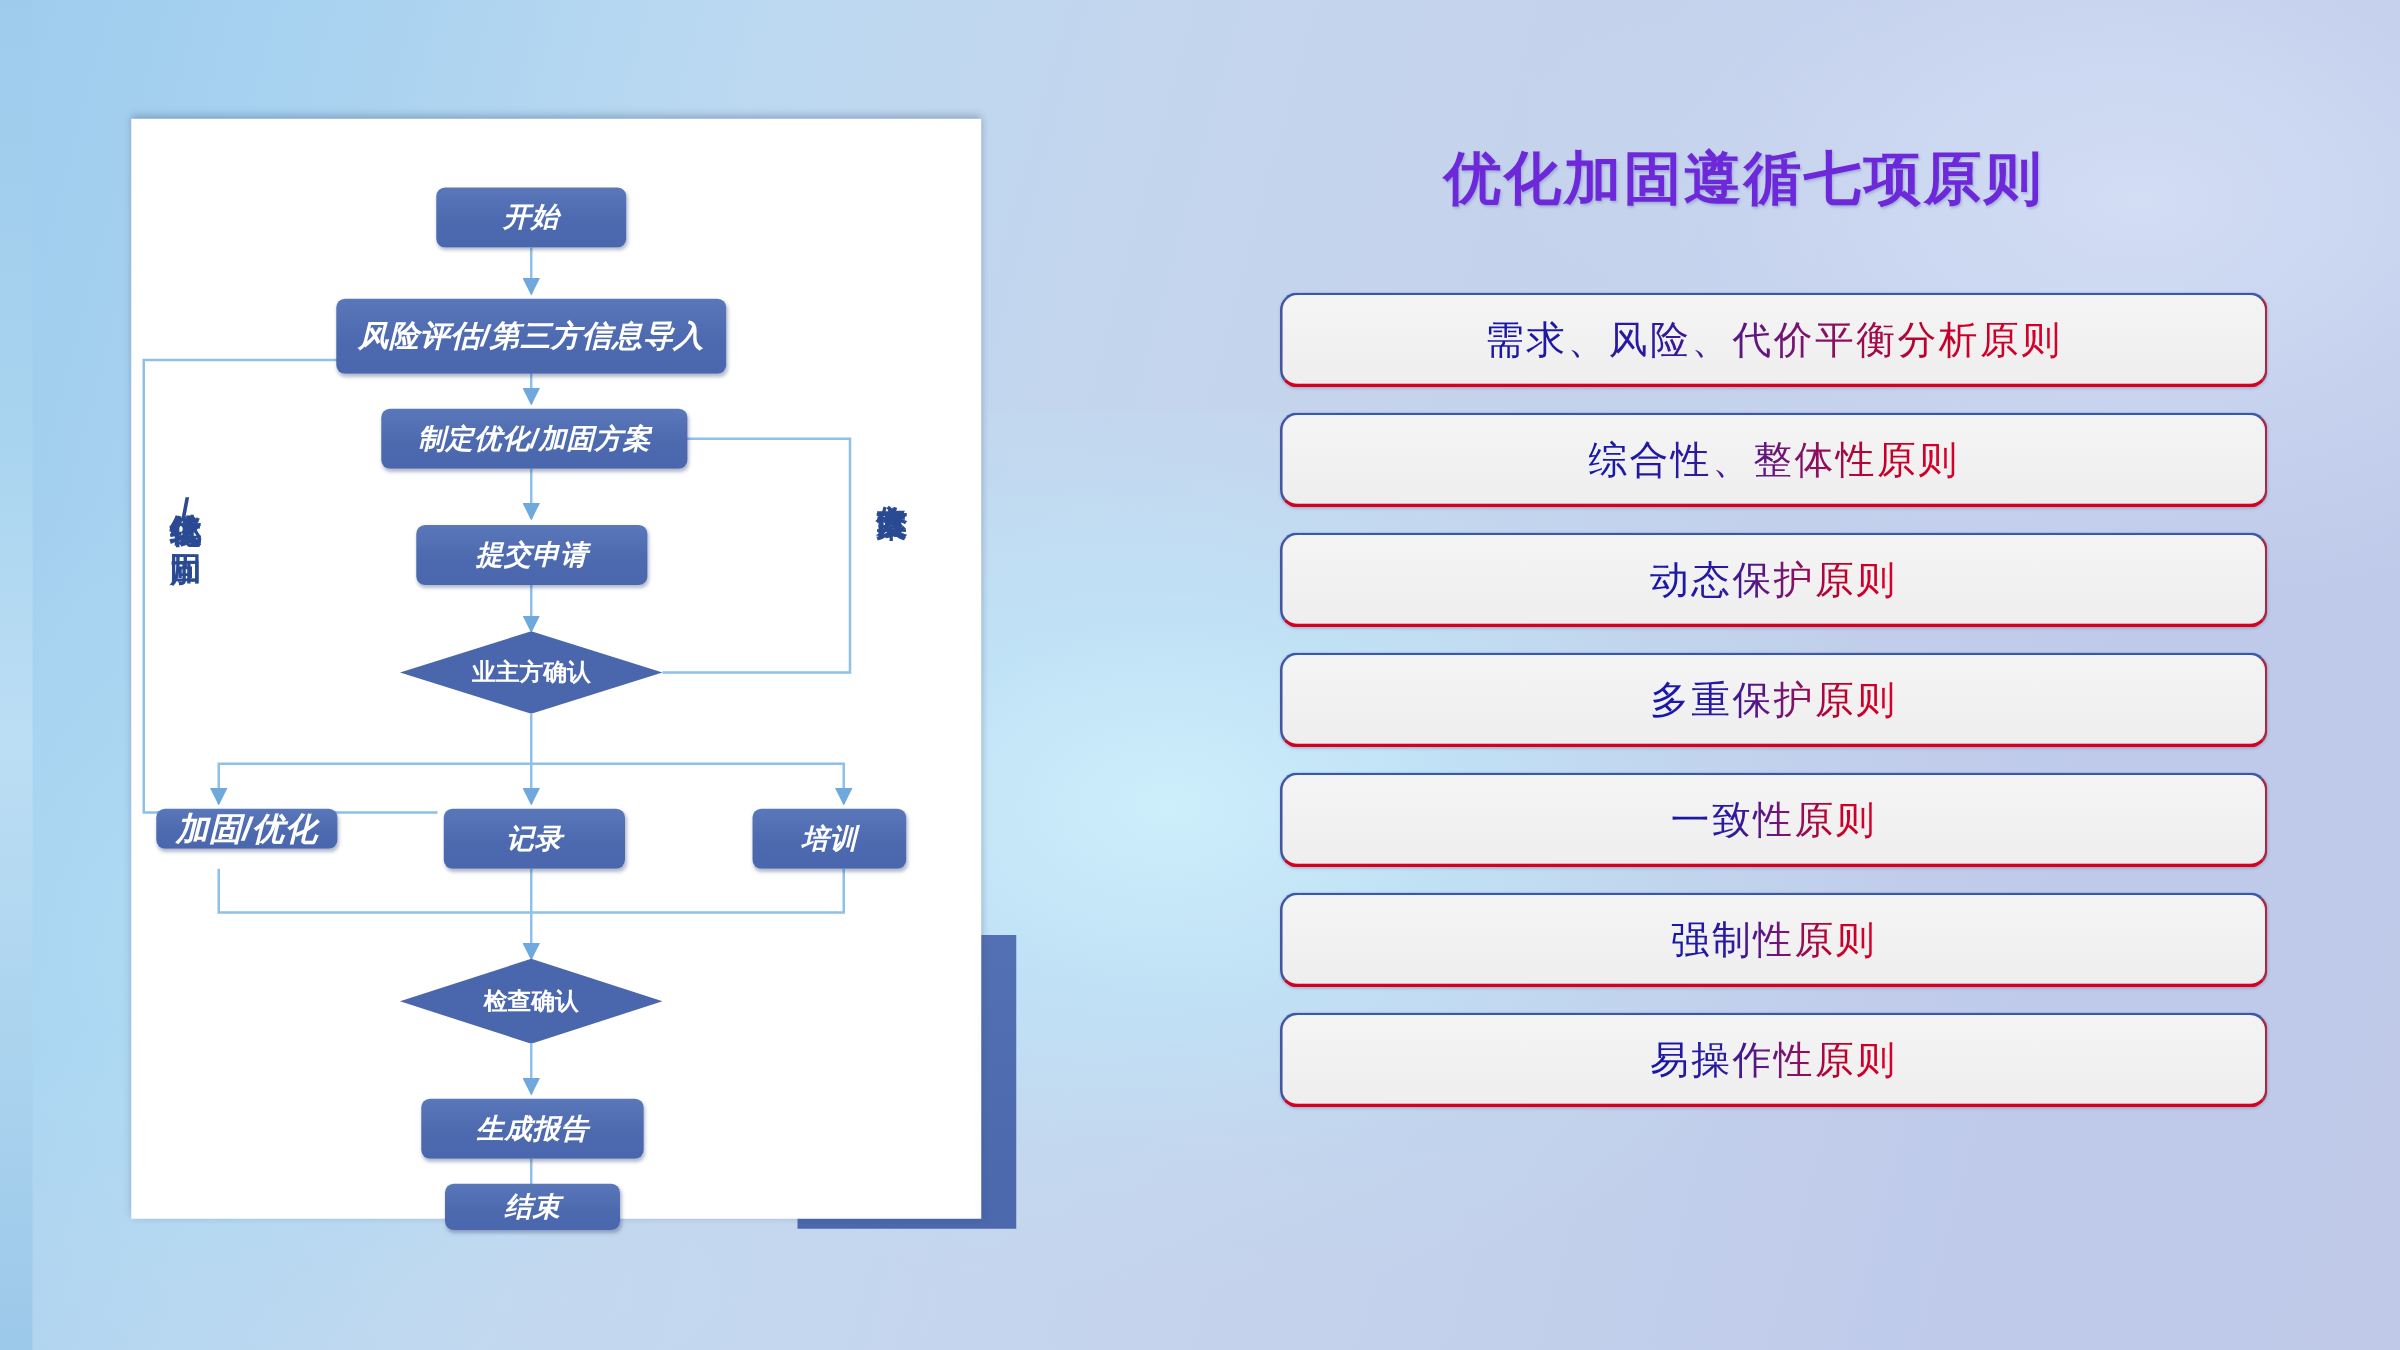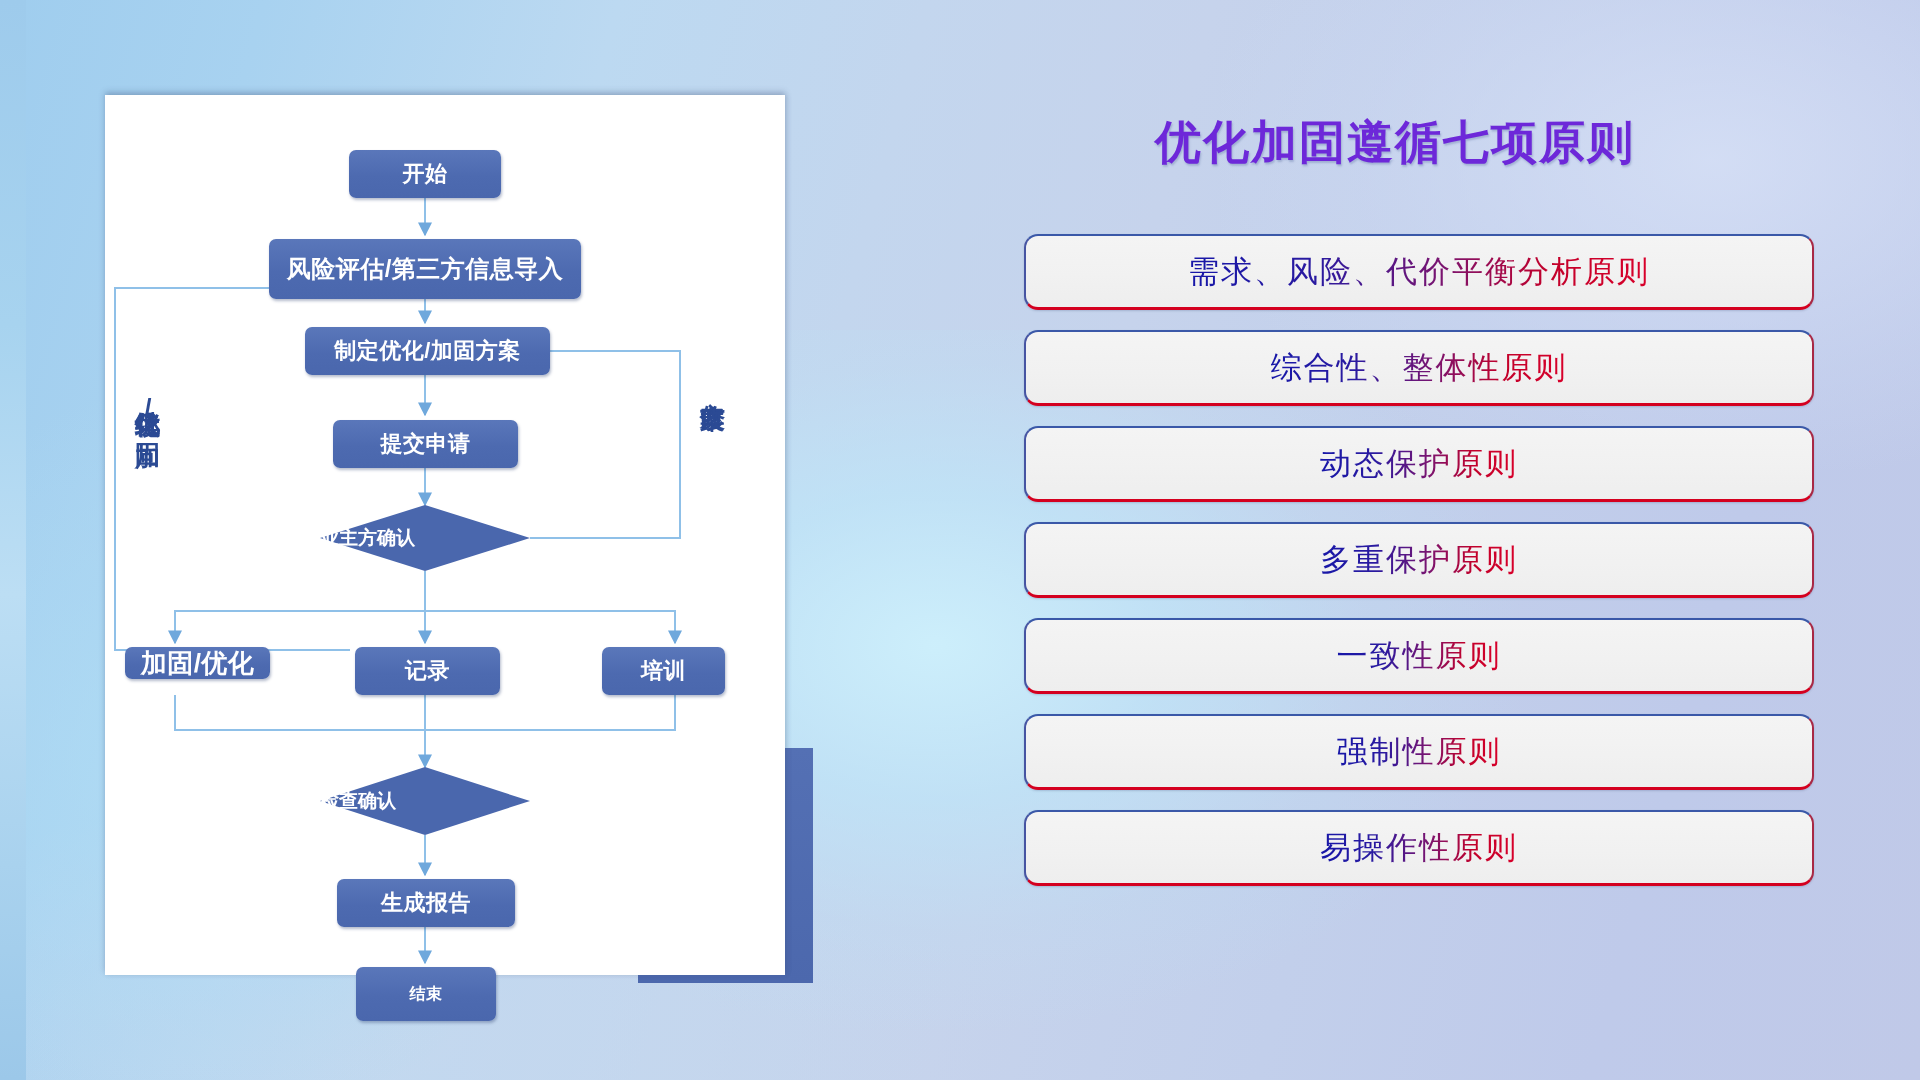--- a/index.html
+++ b/index.html
@@ -28,23 +28,23 @@
     background:linear-gradient(180deg,#5470b4 0%,#4c68ad 100%);}
   #flow-card{position:absolute;left:105px;top:95px;width:680px;height:880px;
     background:#ffffff;
     box-shadow:0 -3px 6px rgba(60,80,120,.30), 2px 0 5px rgba(60,80,120,.12);}
 
   .node{position:absolute;box-sizing:border-box;
     background:linear-gradient(180deg,#5a77ba 0%,#4d6ab0 55%,#4a67ad 100%);
     color:#ffffff;font-weight:bold;border-radius:7px;
     display:flex;align-items:center;justify-content:center;
     text-align:center;letter-spacing:.5px;
-    box-shadow:1px 2px 3px rgba(40,60,110,.35);}
+    box-shadow:1px 2px 3px rgba(40,60,110,.35);font-style:italic;}
   .diamond{position:absolute;}
-  .diamond .dlabel{position:absolute;inset:0;display:flex;align-items:center;justify-content:flex-start;
+  .diamond .dlabel{position:absolute;inset:0;display:flex;align-items:center;justify-content:center;
     color:#ffffff;font-weight:bold;}
 
   .vlabel{position:absolute;color:#2b4a94;font-weight:bold;
     writing-mode:vertical-rl;text-orientation:upright;line-height:1.04;letter-spacing:1px;}
 
   svg.wires{position:absolute;left:0;top:0;width:680px;height:880px;overflow:visible;}
 
   
   #panel-title{position:absolute;left:1155px;top:112px;
     font-size:46px;font-weight:bold;color:#6d28d9;letter-spacing:2px;
@@ -159,21 +159,21 @@
     </svg>
     <div class="dlabel" style="font-size:19px;">
       <span>检查确认</span>
     </div>
   </div>
 
   <div class="node" style="left:232px;top:784px;width:178px;height:48px;font-size:22px;">
     <span>生成报告</span>
   </div>
 
-  <div class="node" style="left:251px;top:852px;width:140px;height:54px;font-size:16px;margin-top:20px;">
+  <div class="node" style="left:251px;top:852px;width:140px;height:37px;font-size:22px;">
     <span>结束</span>
   </div>
 
   <div class="vlabel" style="left:30px;top:295px;font-size:25px;">
     <span>继续优化/加固</span>
   </div>
 
   <div class="vlabel" style="left:595px;top:288px;font-size:25px;">
     <span>方案修改</span>
   </div>

